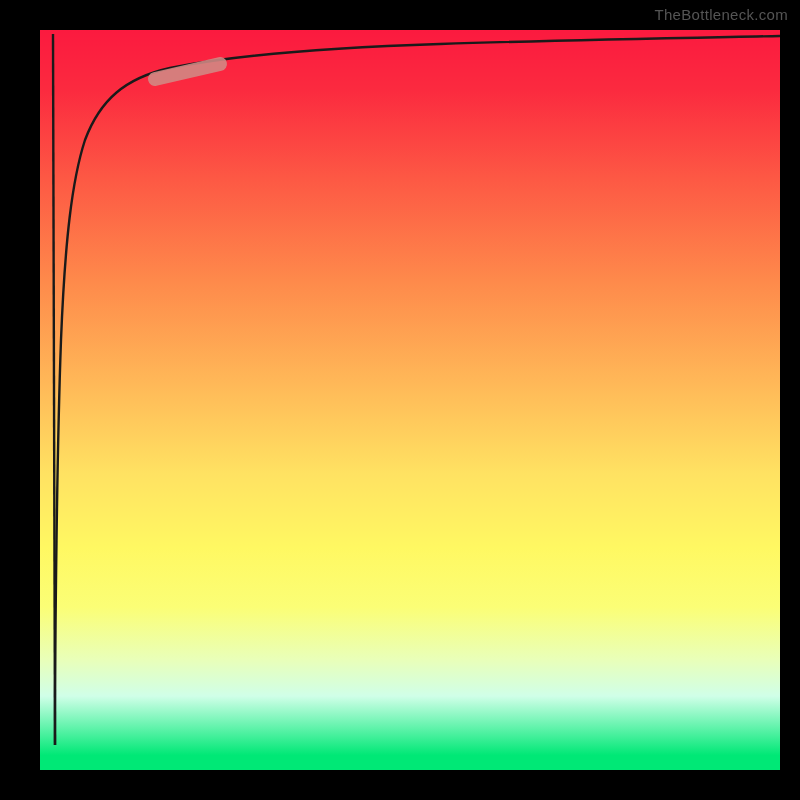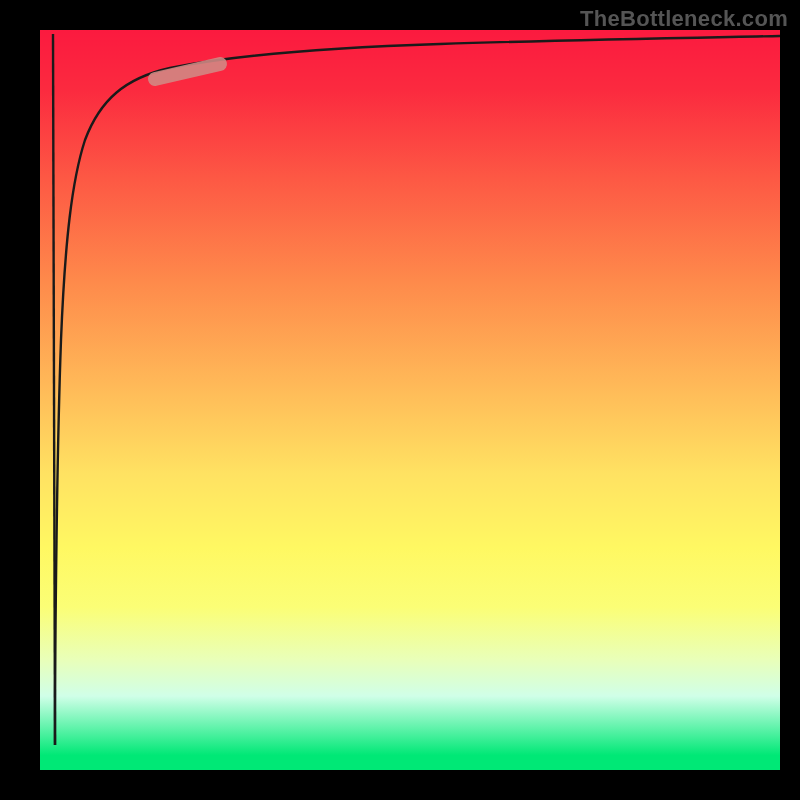--- a/index.html
+++ b/index.html
@@ -8,22 +8,22 @@
   height: 800px;
   background: #000;
   position: relative;
   font-family: Arial, Helvetica, sans-serif;
 }
 .watermark {
   position: absolute;
   top: 6px;
   right: 12px;
   color: #555;
-  font-size: 22px;
-  font-weight: 700;
+  font-size: 15px;
+  font-weight: 400;
   letter-spacing: 0.3px;
 }
 .plot {
   position: absolute;
   left: 40px;
   top: 30px;
   width: 740px;
   height: 740px;
   background: linear-gradient(to bottom,
     #fb1a3f 0%,

